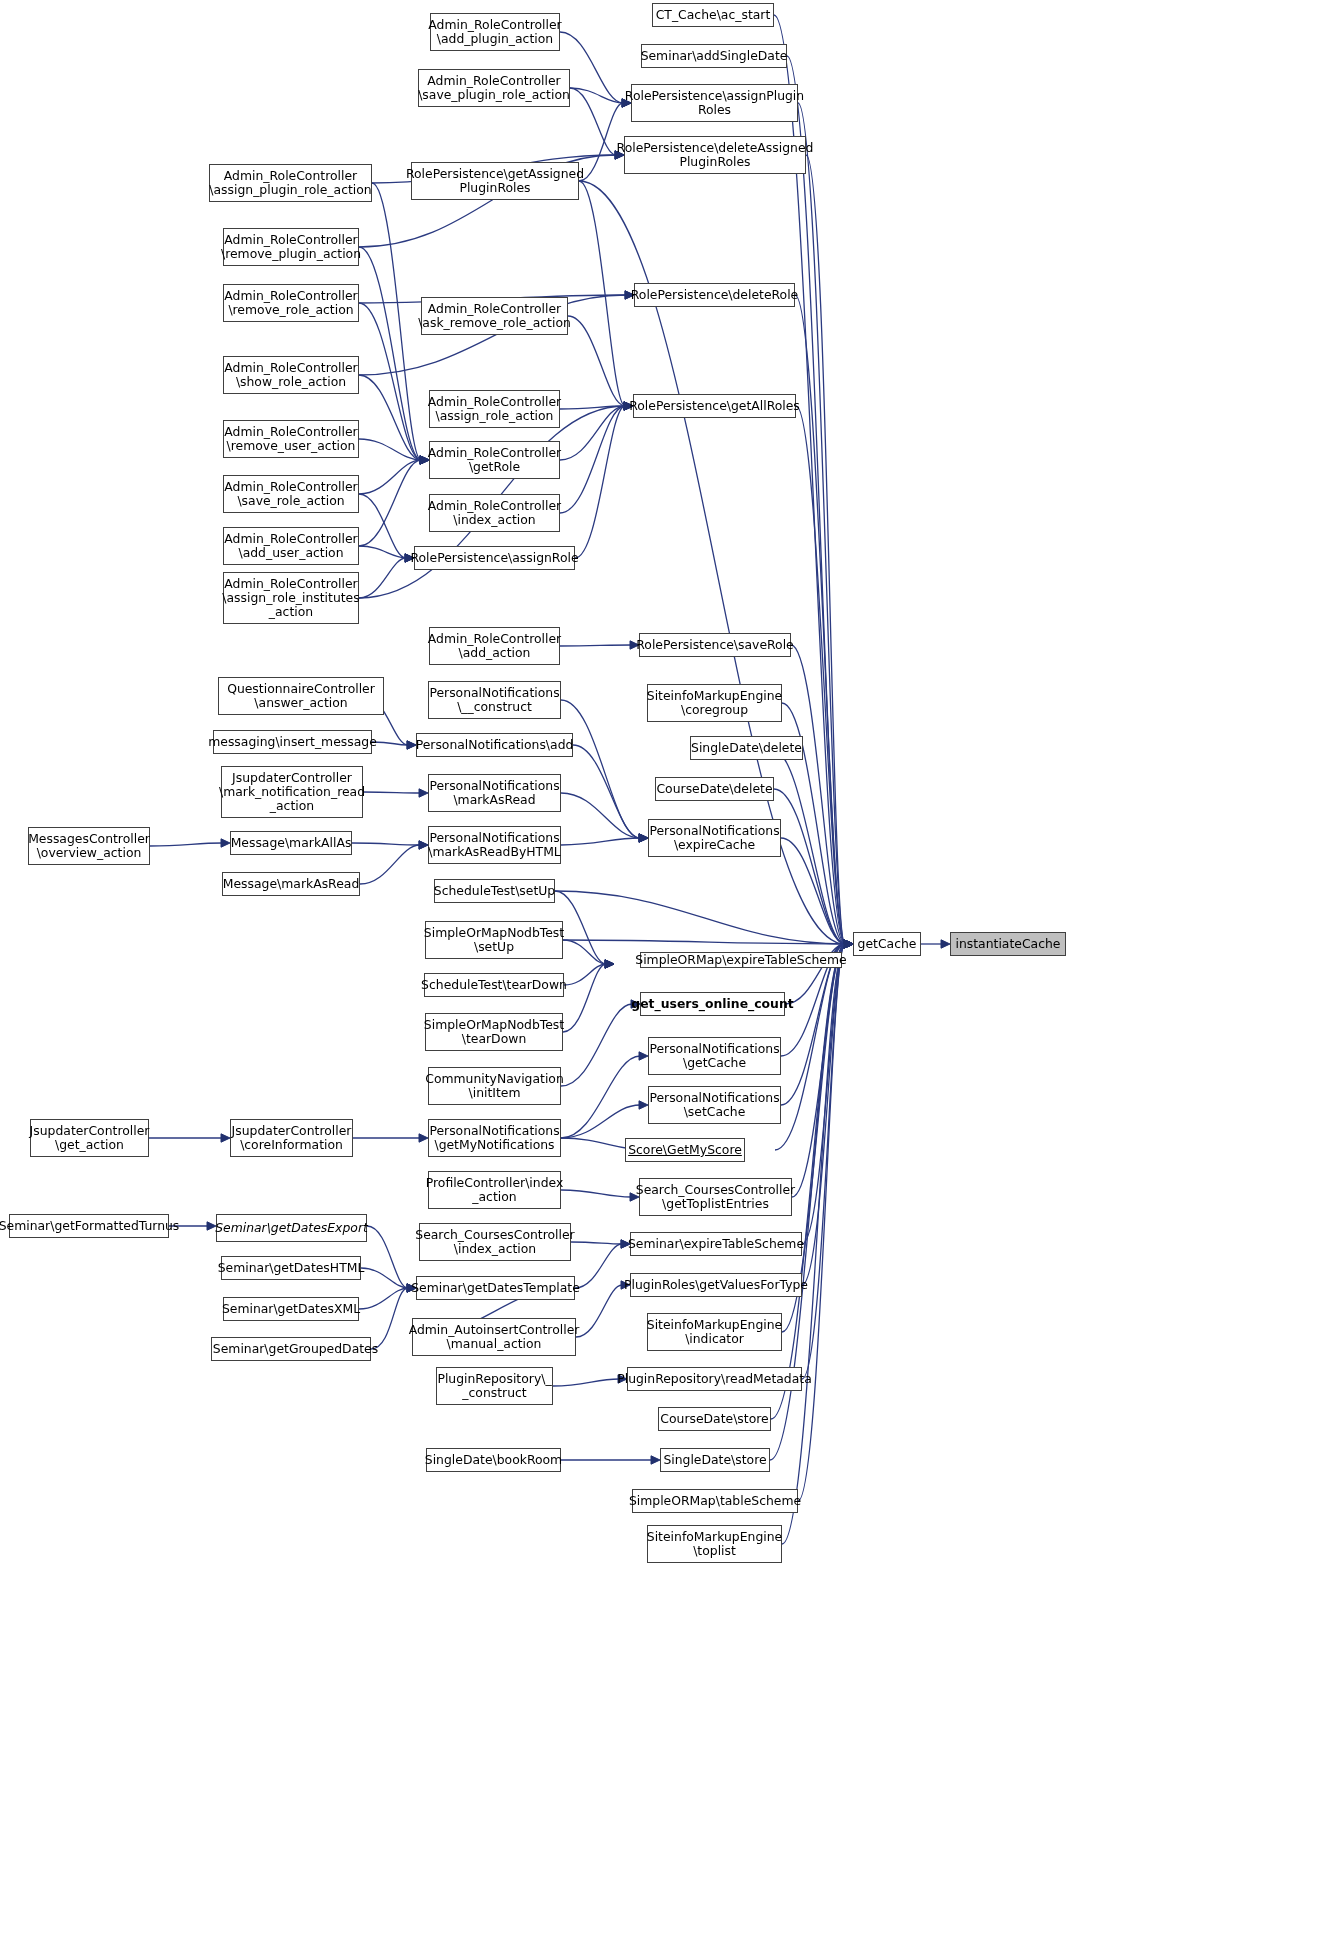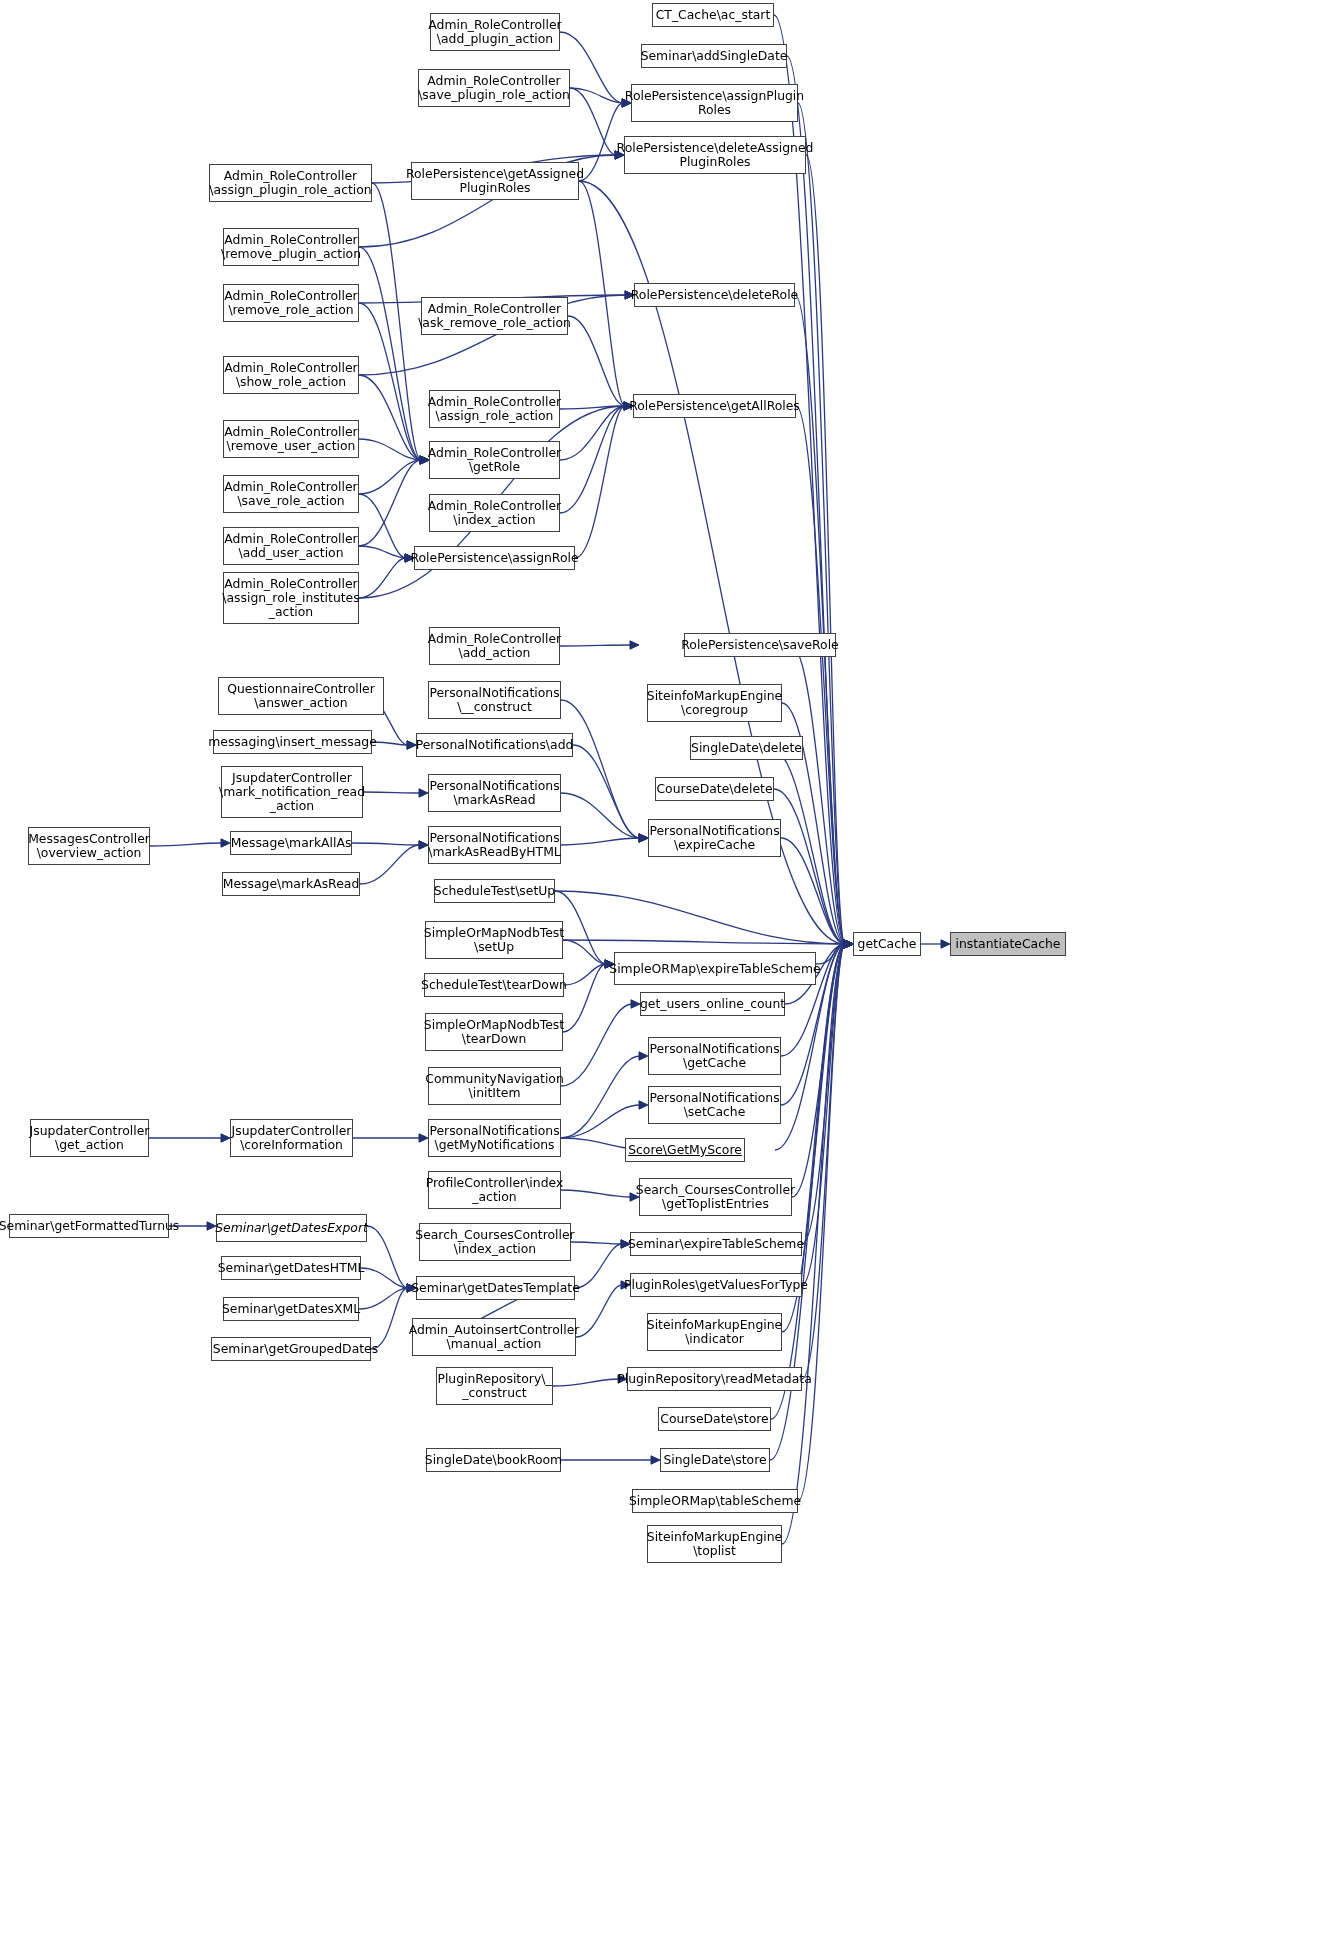--- a/index.html
+++ b/index.html
@@ -231,21 +231,21 @@
       <div class="node" style="left: 429px; top: 494px; width: 131px; height: 38px;">Admin_RoleController
 \index_action</div>
       <div class="node" style="left: 223px; top: 527px; width: 136px; height: 38px;">Admin_RoleController
 \add_user_action</div>
       <div class="node" style="left: 414px; top: 546px; width: 161px; height: 24px;">RolePersistence\assignRole</div>
       <div class="node" style="left: 223px; top: 572px; width: 136px; height: 52px;">Admin_RoleController
 \assign_role_institutes
 _action</div>
       <div class="node" style="left: 429px; top: 627px; width: 131px; height: 38px;">Admin_RoleController
 \add_action</div>
-      <div class="node" style="left: 639px; top: 633px; width: 152px; height: 24px; margin-left: 45px;">RolePersistence\saveRole</div>
+      <div class="node" style="left: 639px; top: 633px; width: 152px; height: 24px;">RolePersistence\saveRole</div>
       <div class="node" style="left: 218px; top: 677px; width: 166px; height: 38px;">QuestionnaireController
 \answer_action</div>
       <div class="node" style="left: 428px; top: 681px; width: 133px; height: 38px;">PersonalNotifications
 \__construct</div>
       <div class="node" style="left: 647px; top: 684px; width: 135px; height: 38px;">SiteinfoMarkupEngine
 \coregroup</div>
       <div class="node" style="left: 213px; top: 730px; width: 159px; height: 24px;">messaging\insert_message</div>
       <div class="node" style="left: 416px; top: 733px; width: 157px; height: 24px;">PersonalNotifications\add</div>
       <div class="node" style="left: 658px; top: 736px; width: 113px; height: 24px; margin-left: 32px;">SingleDate\delete</div>
       <div class="node" style="left: 655px; top: 777px; width: 119px; height: 24px;">CourseDate\delete</div>
@@ -260,23 +260,23 @@
 \overview_action</div>
       <div class="node" style="left: 230px; top: 831px; width: 122px; height: 24px;">Message\markAllAs</div>
       <div class="node" style="left: 428px; top: 826px; width: 133px; height: 38px;">PersonalNotifications
 \markAsReadByHTML</div>
       <div class="node" style="left: 222px; top: 872px; width: 138px; height: 24px;">Message\markAsRead</div>
       <div class="node" style="left: 434px; top: 879px; width: 121px; height: 24px;">ScheduleTest\setUp</div>
       <div class="node" style="left: 425px; top: 921px; width: 138px; height: 38px;">SimpleOrMapNodbTest
 \setUp</div>
       <div class="node" style="left: 853px; top: 932px; width: 68px; height: 24px;">getCache</div>
       <div class="node highlight" style="left: 950px; top: 932px; width: 116px; height: 24px;">instantiateCache</div>
-      <div class="node" style="left: 614px; top: 952px; width: 202px; height: 33px; text-align: right;">SimpleORMap\expireTableScheme</div>
+      <div class="node" style="left: 640px; top: 952px; width: 202px; height: 16px; text-align: right;">SimpleORMap\expireTableScheme</div>
       <div class="node" style="left: 424px; top: 973px; width: 140px; height: 24px;">ScheduleTest\tearDown</div>
-      <div class="node" style="left: 640px; top: 992px; width: 145px; height: 24px;">get_users_online_count</div>
+      <div class="node" style="left: 640px; top: 992px; width: 145px; height: 24px; font-weight: bold;">get_users_online_count</div>
       <div class="node" style="left: 425px; top: 1013px; width: 138px; height: 38px;">SimpleOrMapNodbTest
 \tearDown</div>
       <div class="node" style="left: 648px; top: 1037px; width: 133px; height: 38px;">PersonalNotifications
 \getCache</div>
       <div class="node" style="left: 428px; top: 1067px; width: 133px; height: 38px;">CommunityNavigation
 \initItem</div>
       <div class="node" style="left: 648px; top: 1086px; width: 133px; height: 38px;">PersonalNotifications
 \setCache</div>
       <div class="node" style="left: 30px; top: 1119px; width: 119px; height: 38px;">JsupdaterController
 \get_action</div>

